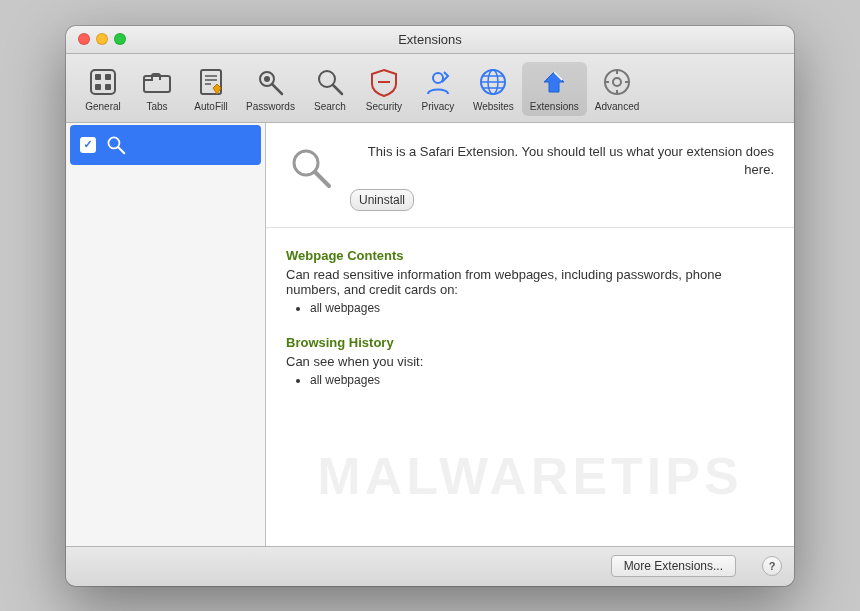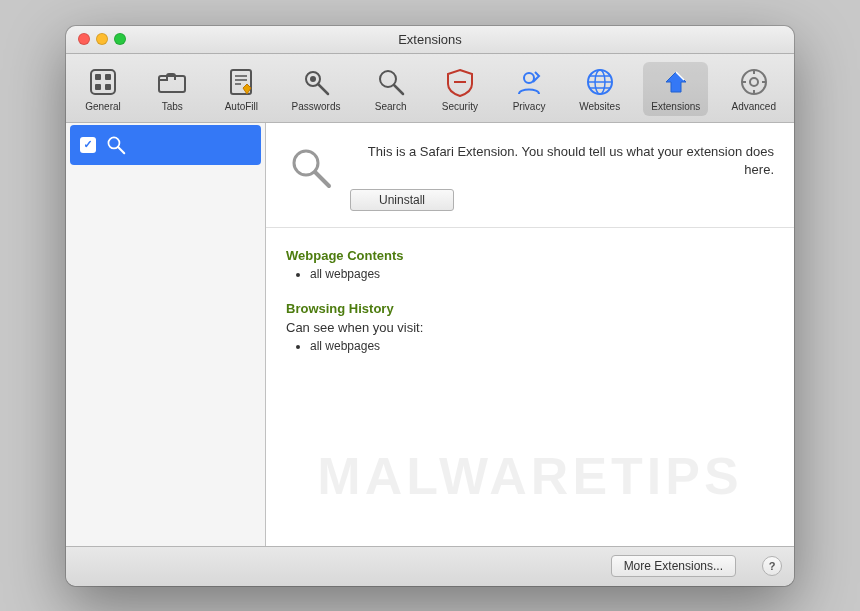--- a/index.html
+++ b/index.html
@@ -66,21 +66,20 @@
 
     
     .toolbar {
       background: linear-gradient(to bottom, #e8e8e8, #d8d8d8);
       border-bottom: 1px solid #b5b5b5;
       padding: 8px 10px 6px;
       display: flex;
       align-items: flex-end;
       gap: 0;
       flex-shrink: 0;
-      justify-content: space-between;
     }
 
     .toolbar-item {
       display: flex;
       flex-direction: column;
       align-items: center;
       padding: 4px 8px;
       cursor: pointer;
       border-radius: 6px;
       gap: 3px;
@@ -220,22 +219,22 @@
       font-size: 13px;
       color: #333;
       line-height: 1.4;
       margin-bottom: 10px;
       text-align: right;
     }
 
     .uninstall-btn {
       background: linear-gradient(to bottom, #f9f9f9, #e8e8e8);
       border: 1px solid #b0b0b0;
-      border-radius: 3px;
-      padding: 3px 28px;
+      border-radius: 9px;
+      padding: 3px 8px;
       font-size: 12px;
       cursor: pointer;
       color: #333;
     }
 
     
     .permissions {
       padding: 20px 20px;
       position: relative;
       z-index: 1;
@@ -481,20 +480,21 @@
         <div class="ext-info">
           <p class="ext-description">This is a Safari Extension. You should tell us what your extension does here.</p>
           <button class="uninstall-btn">Uninstall</button>
         </div>
       </div>
 
       <div class="permissions">
 
         <div class="permission-section">
           <p class="permission-title">Webpage Contents</p>
+          <p class="permission-desc">Can read sensitive information from webpages, including passwords, phone numbers, and credit cards on:</p>
           <ul class="permission-list">
             <li>all webpages</li>
           </ul>
         </div>
 
         <div class="permission-section">
           <p class="permission-title">Browsing History</p>
           <p class="permission-desc">Can see when you visit:</p>
           <ul class="permission-list">
             <li>all webpages</li>

